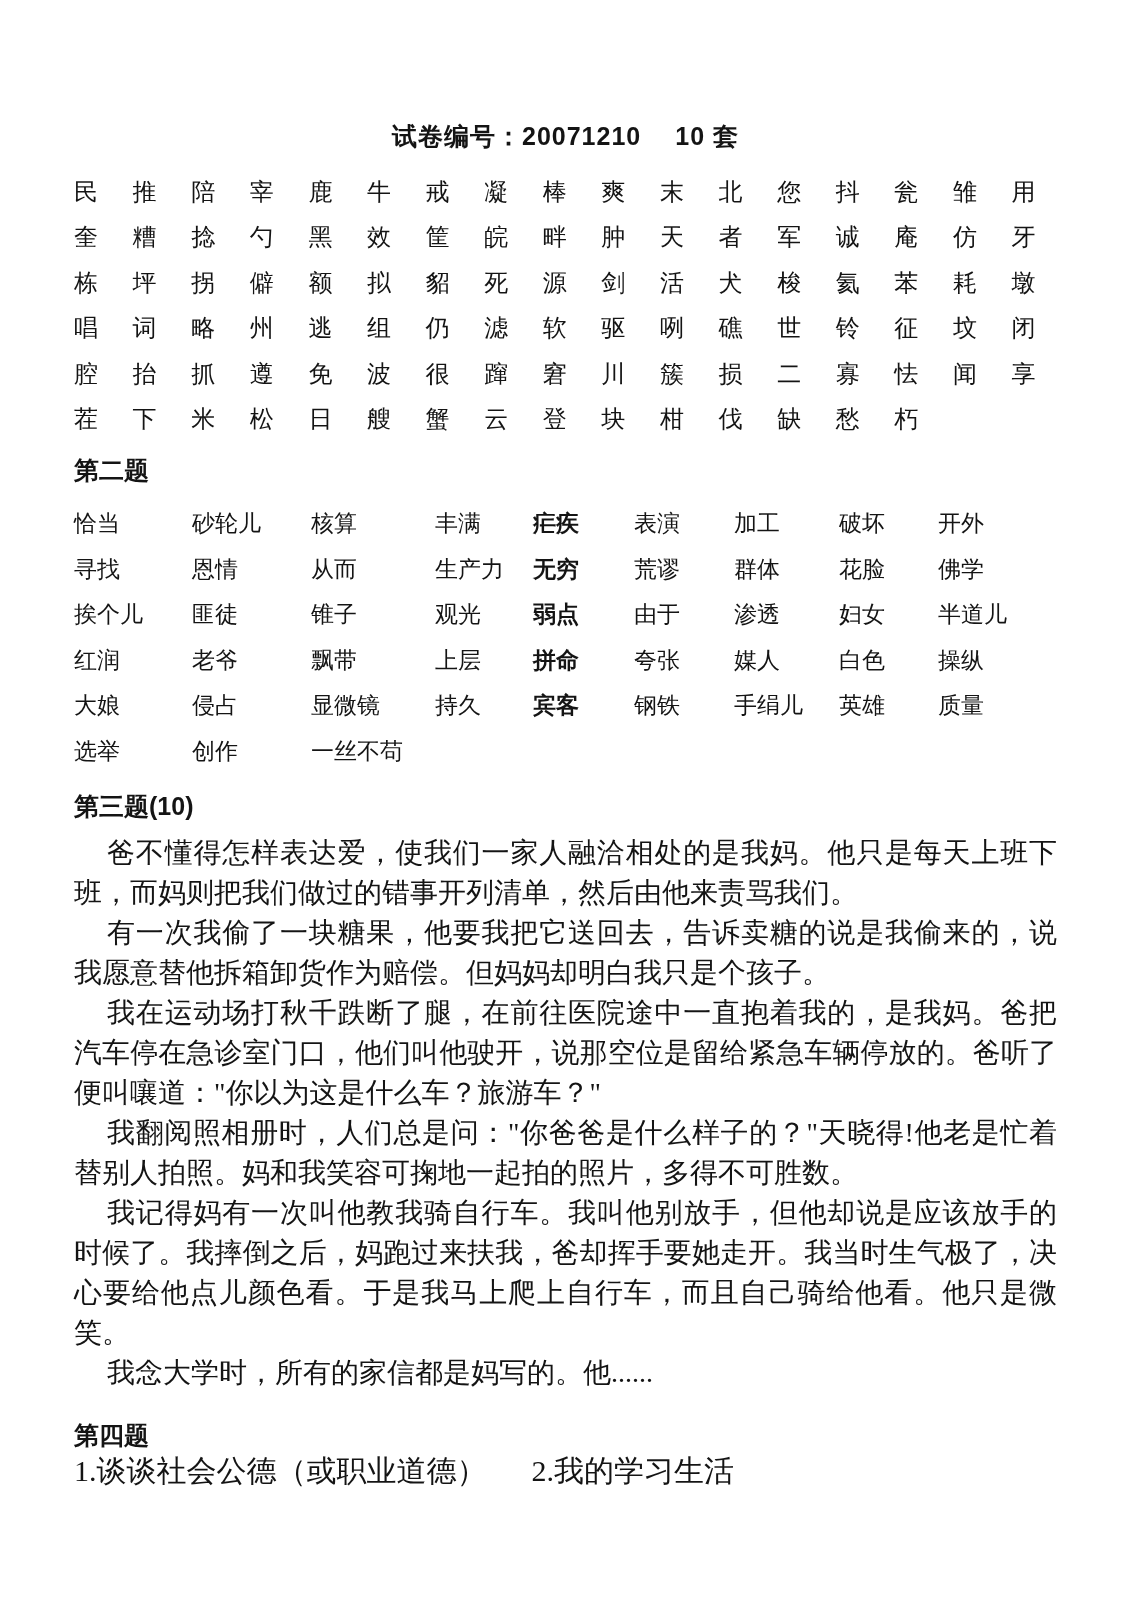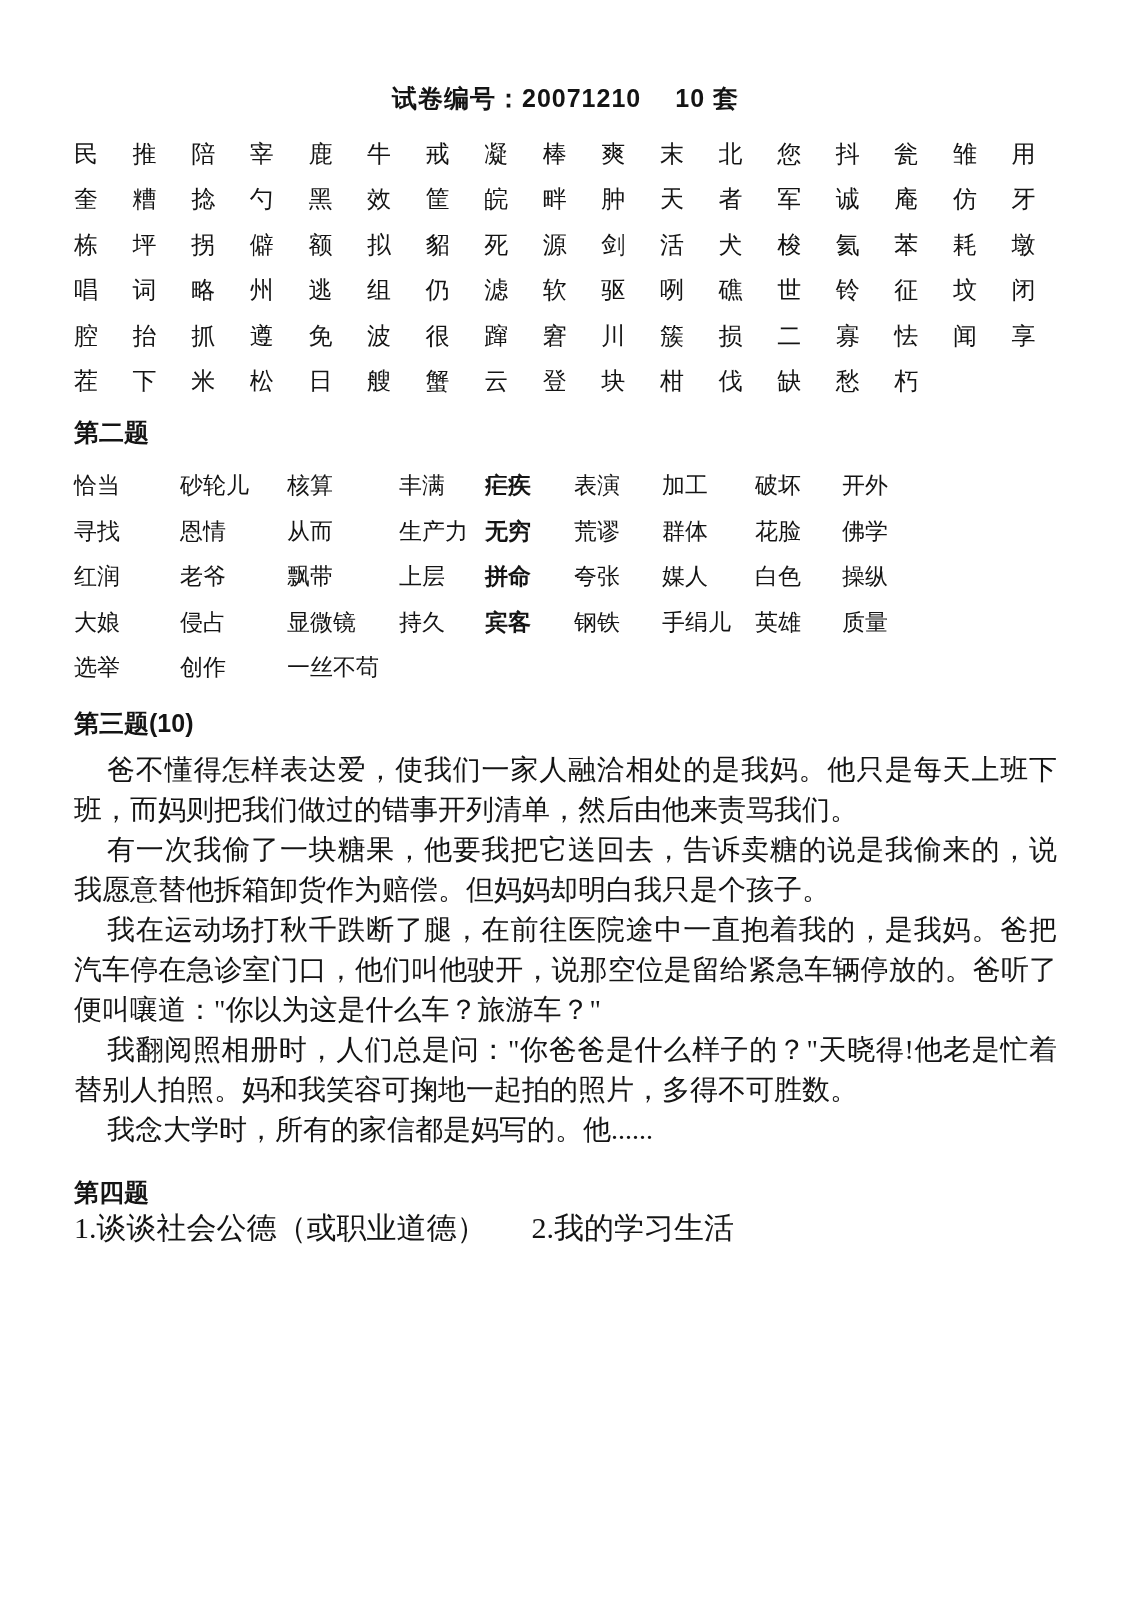--- a/index.html
+++ b/index.html
@@ -6,21 +6,21 @@
     margin: 0; padding: 0;
     background: #ffffff;
     width: 1131px; height: 1600px;
     overflow: hidden;
     color: #141414;
     font-family: "Liberation Serif", serif;
   }
   .page {
     box-sizing: border-box;
     width: 1131px; height: 1600px;
-    padding: 82px 74px 0 74px;
+    padding: 120px 74px 0 74px;
   }
   .doc-title {
     text-align: center;
     font-family: "Liberation Sans", sans-serif;
     font-weight: bold;
     font-size: 25px;
     letter-spacing: 1px;
     white-space: nowrap;
   }
   .doc-title .gap { display: inline-block; width: 34px; }
@@ -41,20 +41,21 @@
     align-items: center;
     font-size: 24px;
   }
   .char-row span { flex: 0 0 58.6px; }
   .word-grid { margin-top: 14px; }
   .word-row {
     display: flex;
     height: 45.5px;
     align-items: center;
     font-size: 23px;
+    gap: 12px;
   }
   .word-row span { flex: 0 0 auto; }
   .word-row span:nth-child(1) { width: 106px; }
   .word-row span:nth-child(2) { width: 107px; }
   .word-row span:nth-child(3) { width: 112px; }
   .word-row span:nth-child(4) { width: 86px; }
   .word-row span:nth-child(5) { width: 89px; font-weight: bold; }
   .word-row span:nth-child(6) { width: 88px; }
   .word-row span:nth-child(7) { width: 93px; }
   .word-row span:nth-child(8) { width: 87px; }
@@ -215,20 +216,31 @@
         <span>恩情</span>
         <span>从而</span>
         <span>生产力</span>
         <span>无穷</span>
         <span>荒谬</span>
         <span>群体</span>
         <span>花脸</span>
         <span>佛学</span>
       </div>
     <div class="word-row">
+        <span>挨个儿</span>
+        <span>匪徒</span>
+        <span>锥子</span>
+        <span>观光</span>
+        <span>弱点</span>
+        <span>由于</span>
+        <span>渗透</span>
+        <span>妇女</span>
+        <span>半道儿</span>
+      </div>
+    <div class="word-row">
         <span>红润</span>
         <span>老爷</span>
         <span>飘带</span>
         <span>上层</span>
         <span>拼命</span>
         <span>夸张</span>
         <span>媒人</span>
         <span>白色</span>
         <span>操纵</span>
       </div>
@@ -249,20 +261,21 @@
         <span>一丝不苟</span>
       </div>
   </div>
 
   <div class="sec-heading h3">第三题(10)</div>
   <div class="passage">
     <p>爸不懂得怎样表达爱，使我们一家人融洽相处的是我妈。他只是每天上班下班，而妈则把我们做过的错事开列清单，然后由他来责骂我们。</p>
     <p>有一次我偷了一块糖果，他要我把它送回去，告诉卖糖的说是我偷来的，说我愿意替他拆箱卸货作为赔偿。但妈妈却明白我只是个孩子。</p>
     <p>我在运动场打秋千跌断了腿，在前往医院途中一直抱着我的，是我妈。爸把汽车停在急诊室门口，他们叫他驶开，说那空位是留给紧急车辆停放的。爸听了便叫嚷道："你以为这是什么车？旅游车？"</p>
     <p>我翻阅照相册时，人们总是问："你爸爸是什么样子的？"天晓得!他老是忙着替别人拍照。妈和我笑容可掬地一起拍的照片，多得不可胜数。</p>
+    <p>我记得妈有一次叫他教我骑自行车。我叫他别放手，但他却说是应该放手的时候了。我摔倒之后，妈跑过来扶我，爸却挥手要她走开。我当时生气极了，决心要给他点儿颜色看。于是我马上爬上自行车，而且自己骑给他看。他只是微笑。</p>
     <p>我念大学时，所有的家信都是妈写的。他......</p>
   </div>
 
   <div class="sec-heading h4">第四题</div>
   <div class="topics">
     <span>1.谈谈社会公德（或职业道德）</span><span class="topic-gap"></span><span>2.我的学习生活</span>
   </div>
 
 </div>
 

